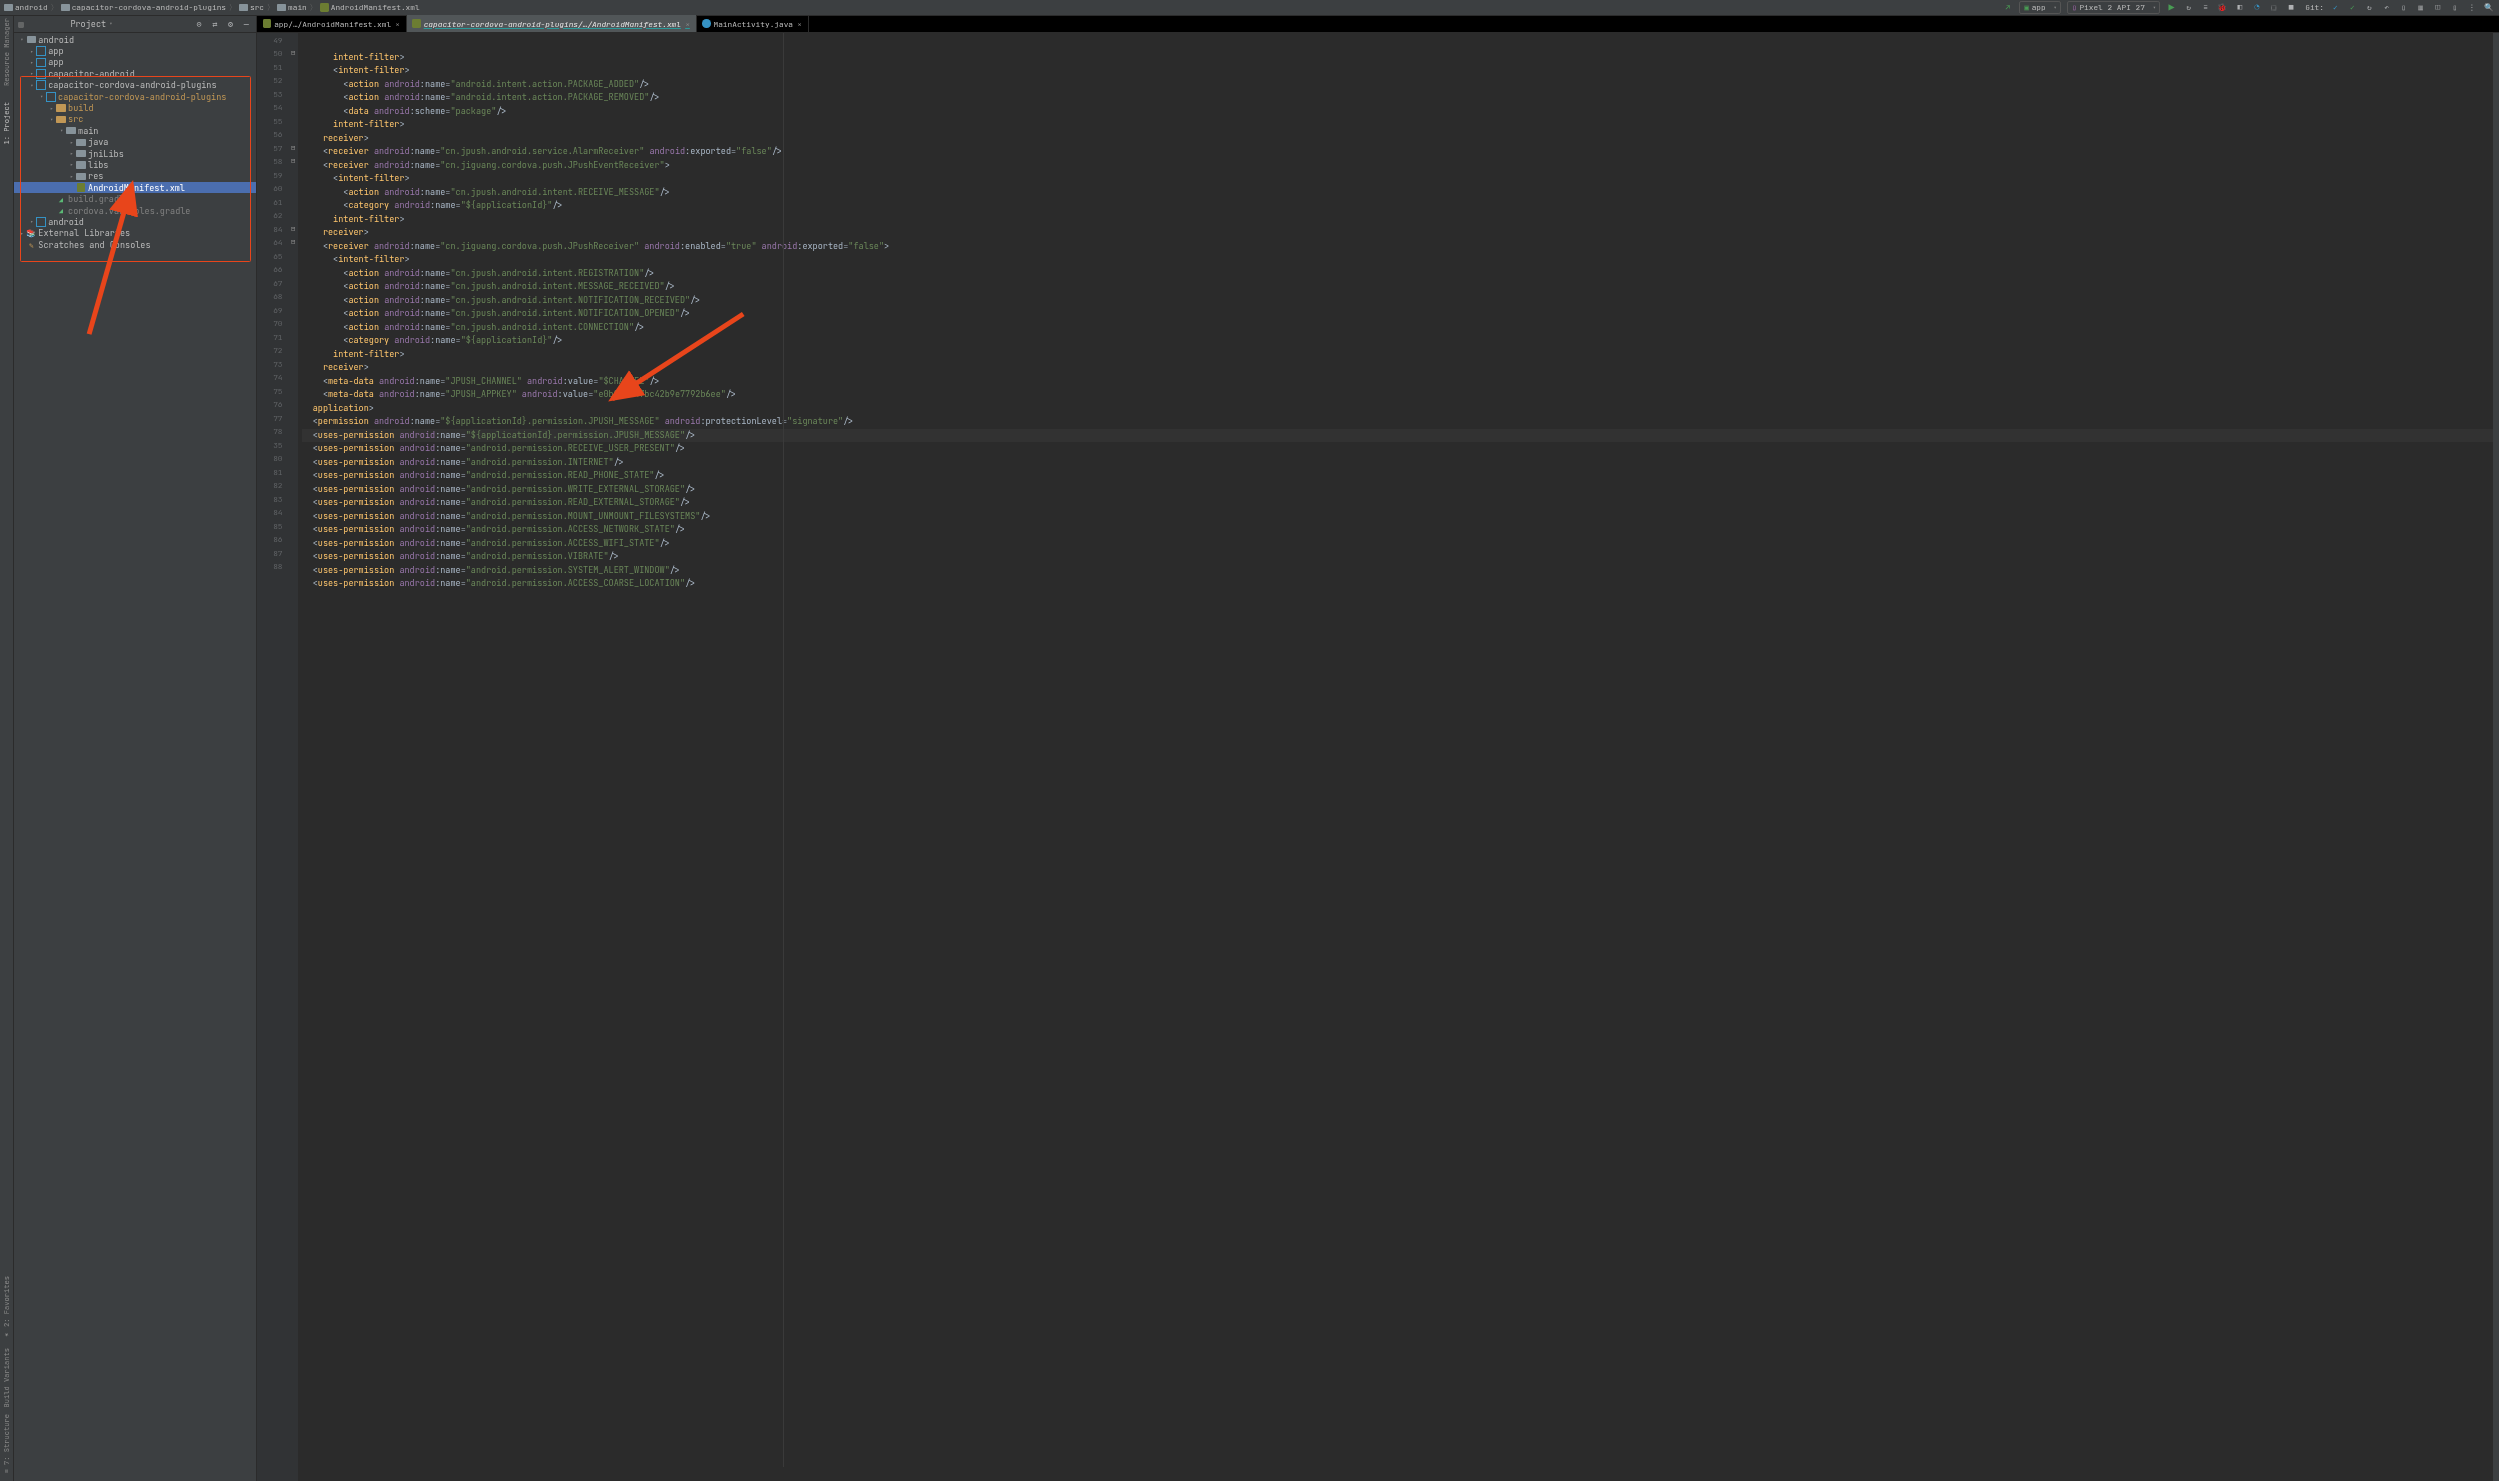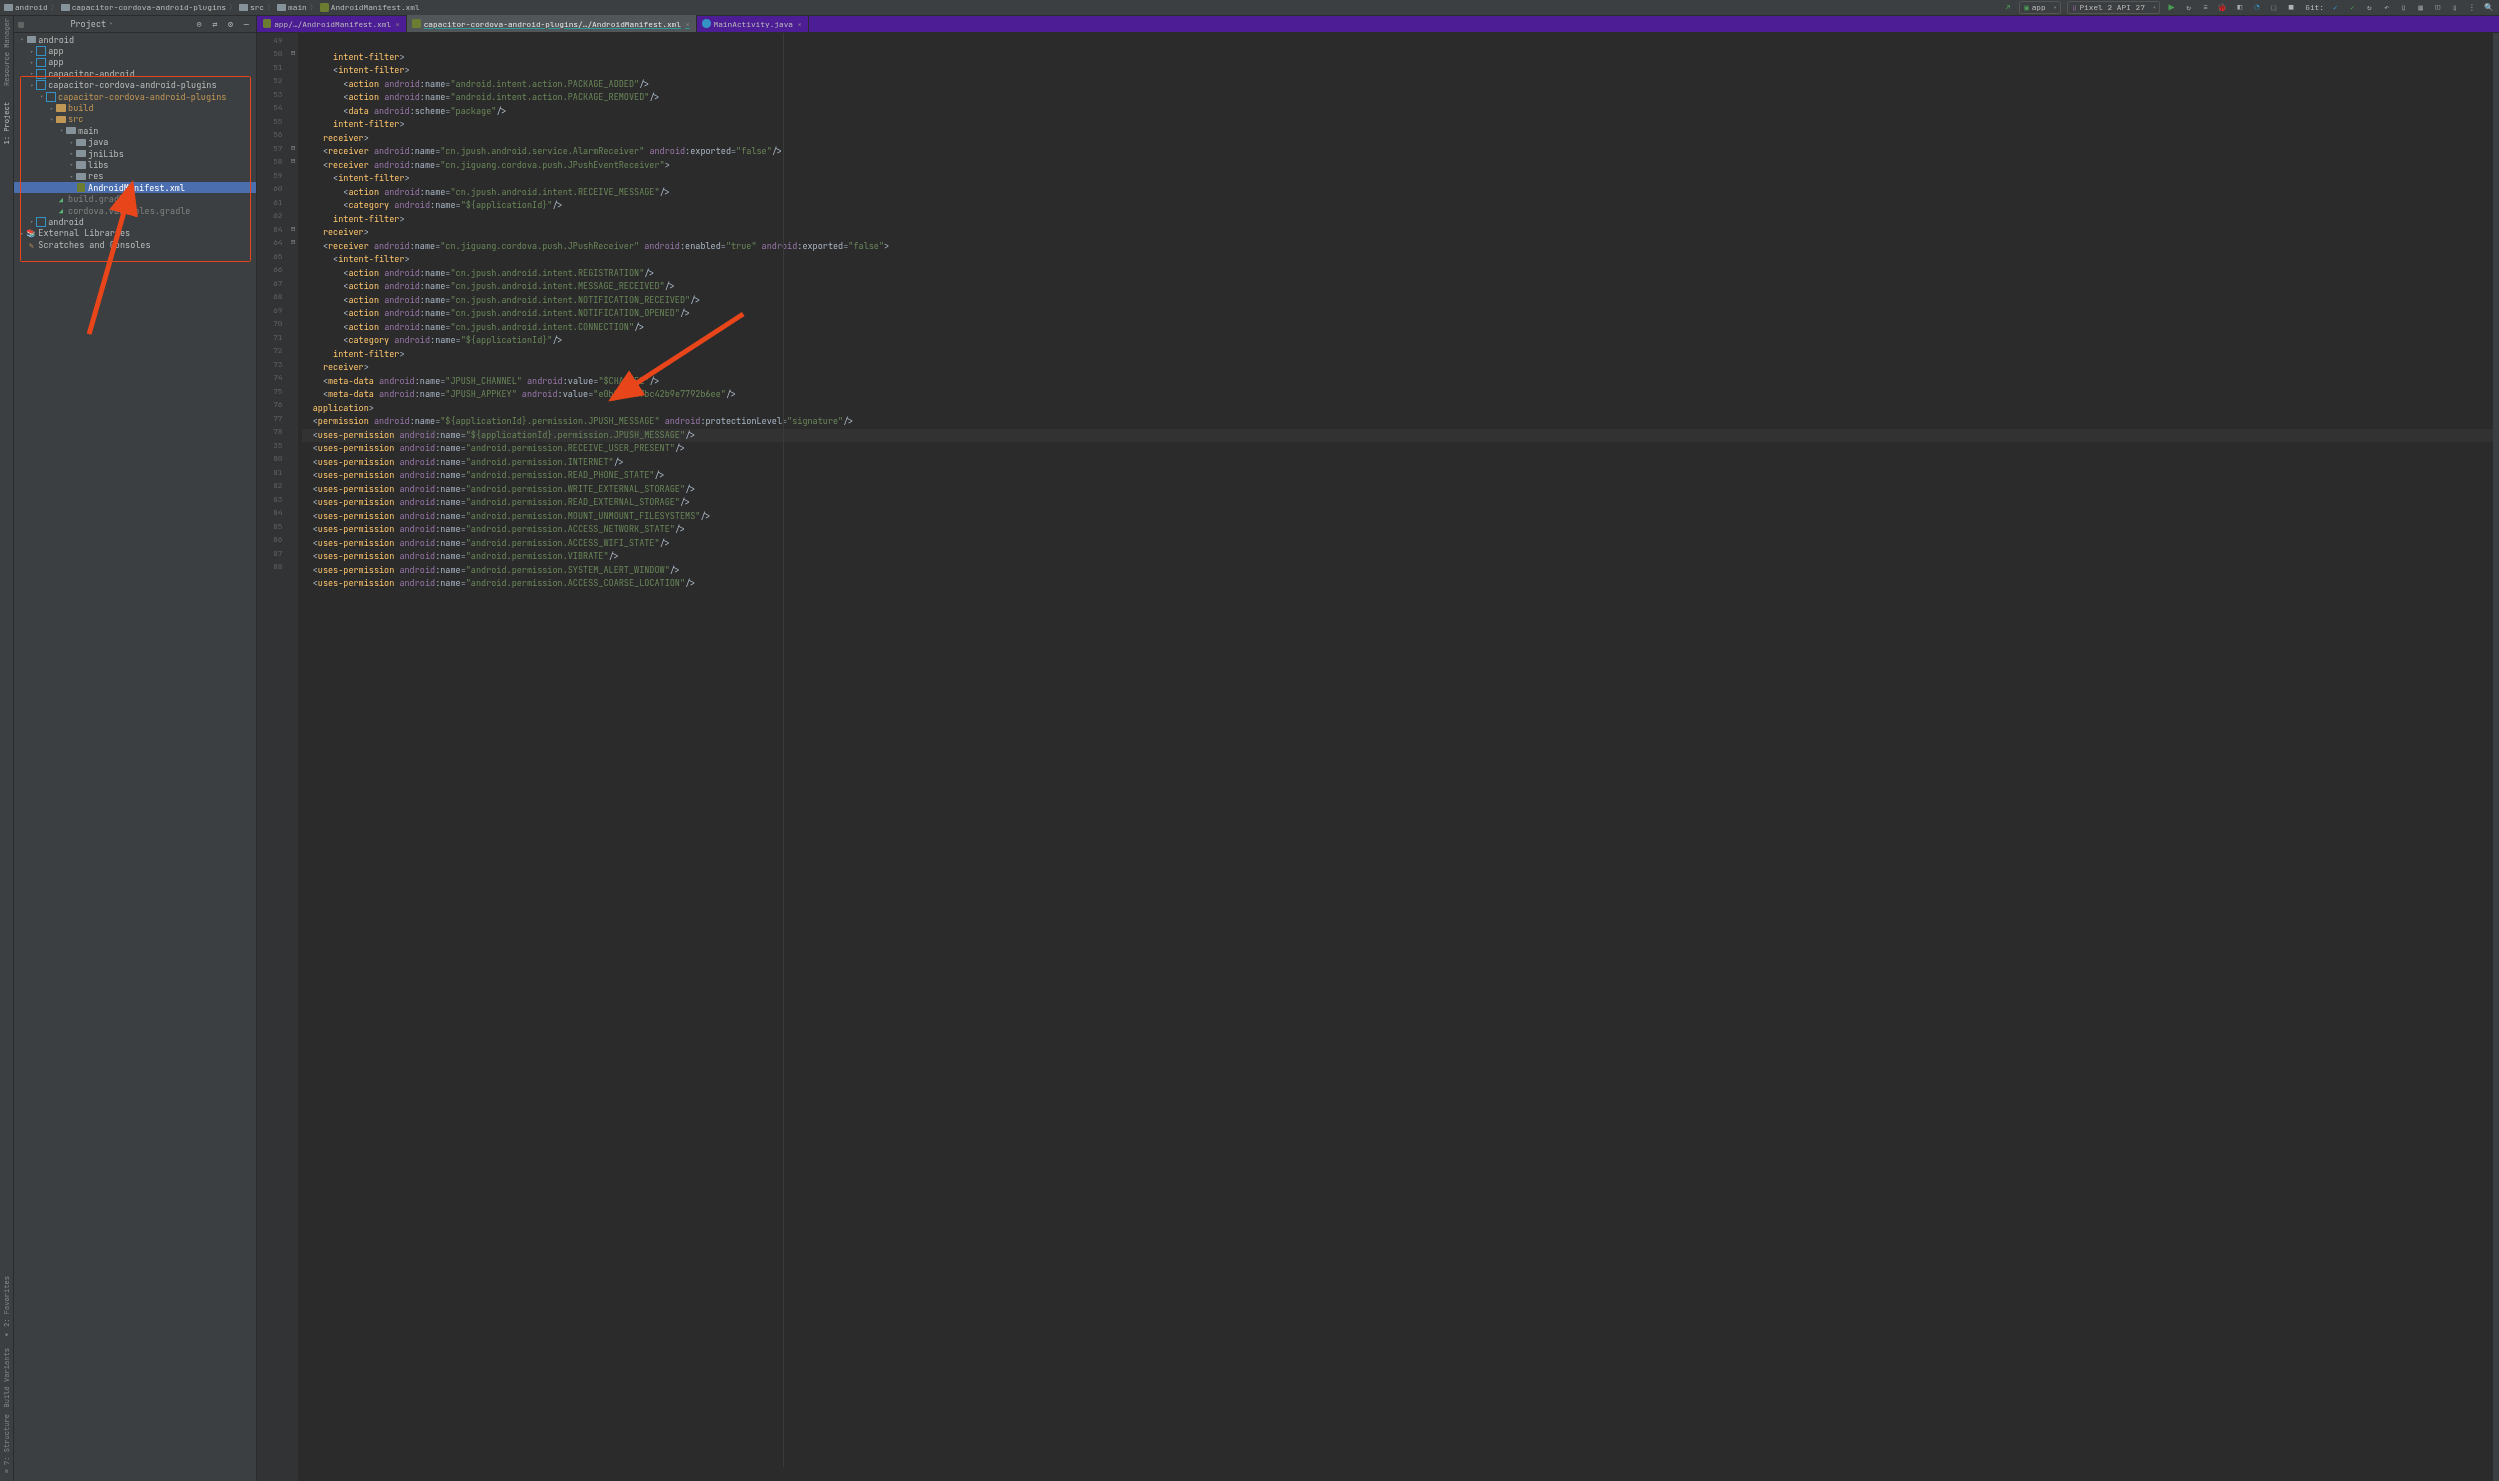--- a/index.html
+++ b/index.html
@@ -38,23 +38,23 @@
   .tree-arrow { width: 7.1px; text-align: center; color: #848484; font-size: 6.4px; }
   .tree-icon { width: 10px; height: 10px; display: inline-flex; align-items: center; justify-content: center; margin: 0 2.1px 0 0.7px; }
   .tree-label { }
   .tree-item.selected { background: #4b6eaf; color: #ffffff; }
   .tree-item.pkg .tree-label { color: #c19755; }
   .tree-item.gradle .tree-label { color: #808080; }
   .highlight-box { position: absolute; border: 1.4px solid #e8451b; border-radius: 1.4px; pointer-events: none; }
   
   
   .editor-area { flex: 1; display: flex; flex-direction: column; background: #2b2b2b; min-width: 0; }
-  .editor-tabs { display: flex; align-items: center; height: 17px; background: #4c1d95; border-bottom: 0.7px solid #2b2b2b; font-size: 7.8px; }
+  .editor-tabs { display: flex; align-items: center; height: 17px; background: #000000; border-bottom: 0.7px solid #2b2b2b; font-size: 7.8px; }
   .editor-tab { display: flex; align-items: center; gap: 2.8px; padding: 0 5.7px; height: 17px; border-right: 0.7px solid #2b2b2b; color: #bbbbbb; cursor: pointer; }
-  .editor-tab.active { background: #515658; color: #e6e6e6; text-decoration: underline; text-decoration-color: #299999; }
+  .editor-tab.active { background: #515658; color: #e6e6e6; text-decoration: underline; text-decoration-color: #299999; font-style: italic; }
   .tab-close { color: #888; font-size: 7.8px; margin-left: 1.4px; }
   .tab-ico-xml { width: 8.5px; height: 8.5px; background: #6c7d32; border-radius: 1.4px; }
   .tab-ico-java { width: 8.5px; height: 8.5px; background: #3592c4; border-radius: 50%; }
   
   .editor-body { flex: 1; display: flex; min-height: 0; position: relative; }
   .gutter { width: 31px; background: #313335; text-align: right; color: #606366; font-size: 7.8px; padding: 1.4px 5.7px 1.4px 0; line-height: 13.5px; }
   .gutter-line { height: 13.5px; position:relative; }
   .fold-col { width: 10px; background: #313335; color: #888888; font-size: 7.1px; line-height: 13.5px; text-align: center; }
   .fold-mark { height: 13.5px; }
   .code { flex: 1; font-size: 8.5px; line-height: 13.5px; padding: 1.4px 0 1.4px 4.3px; overflow: hidden; white-space: pre; margin-top: 17px; }

